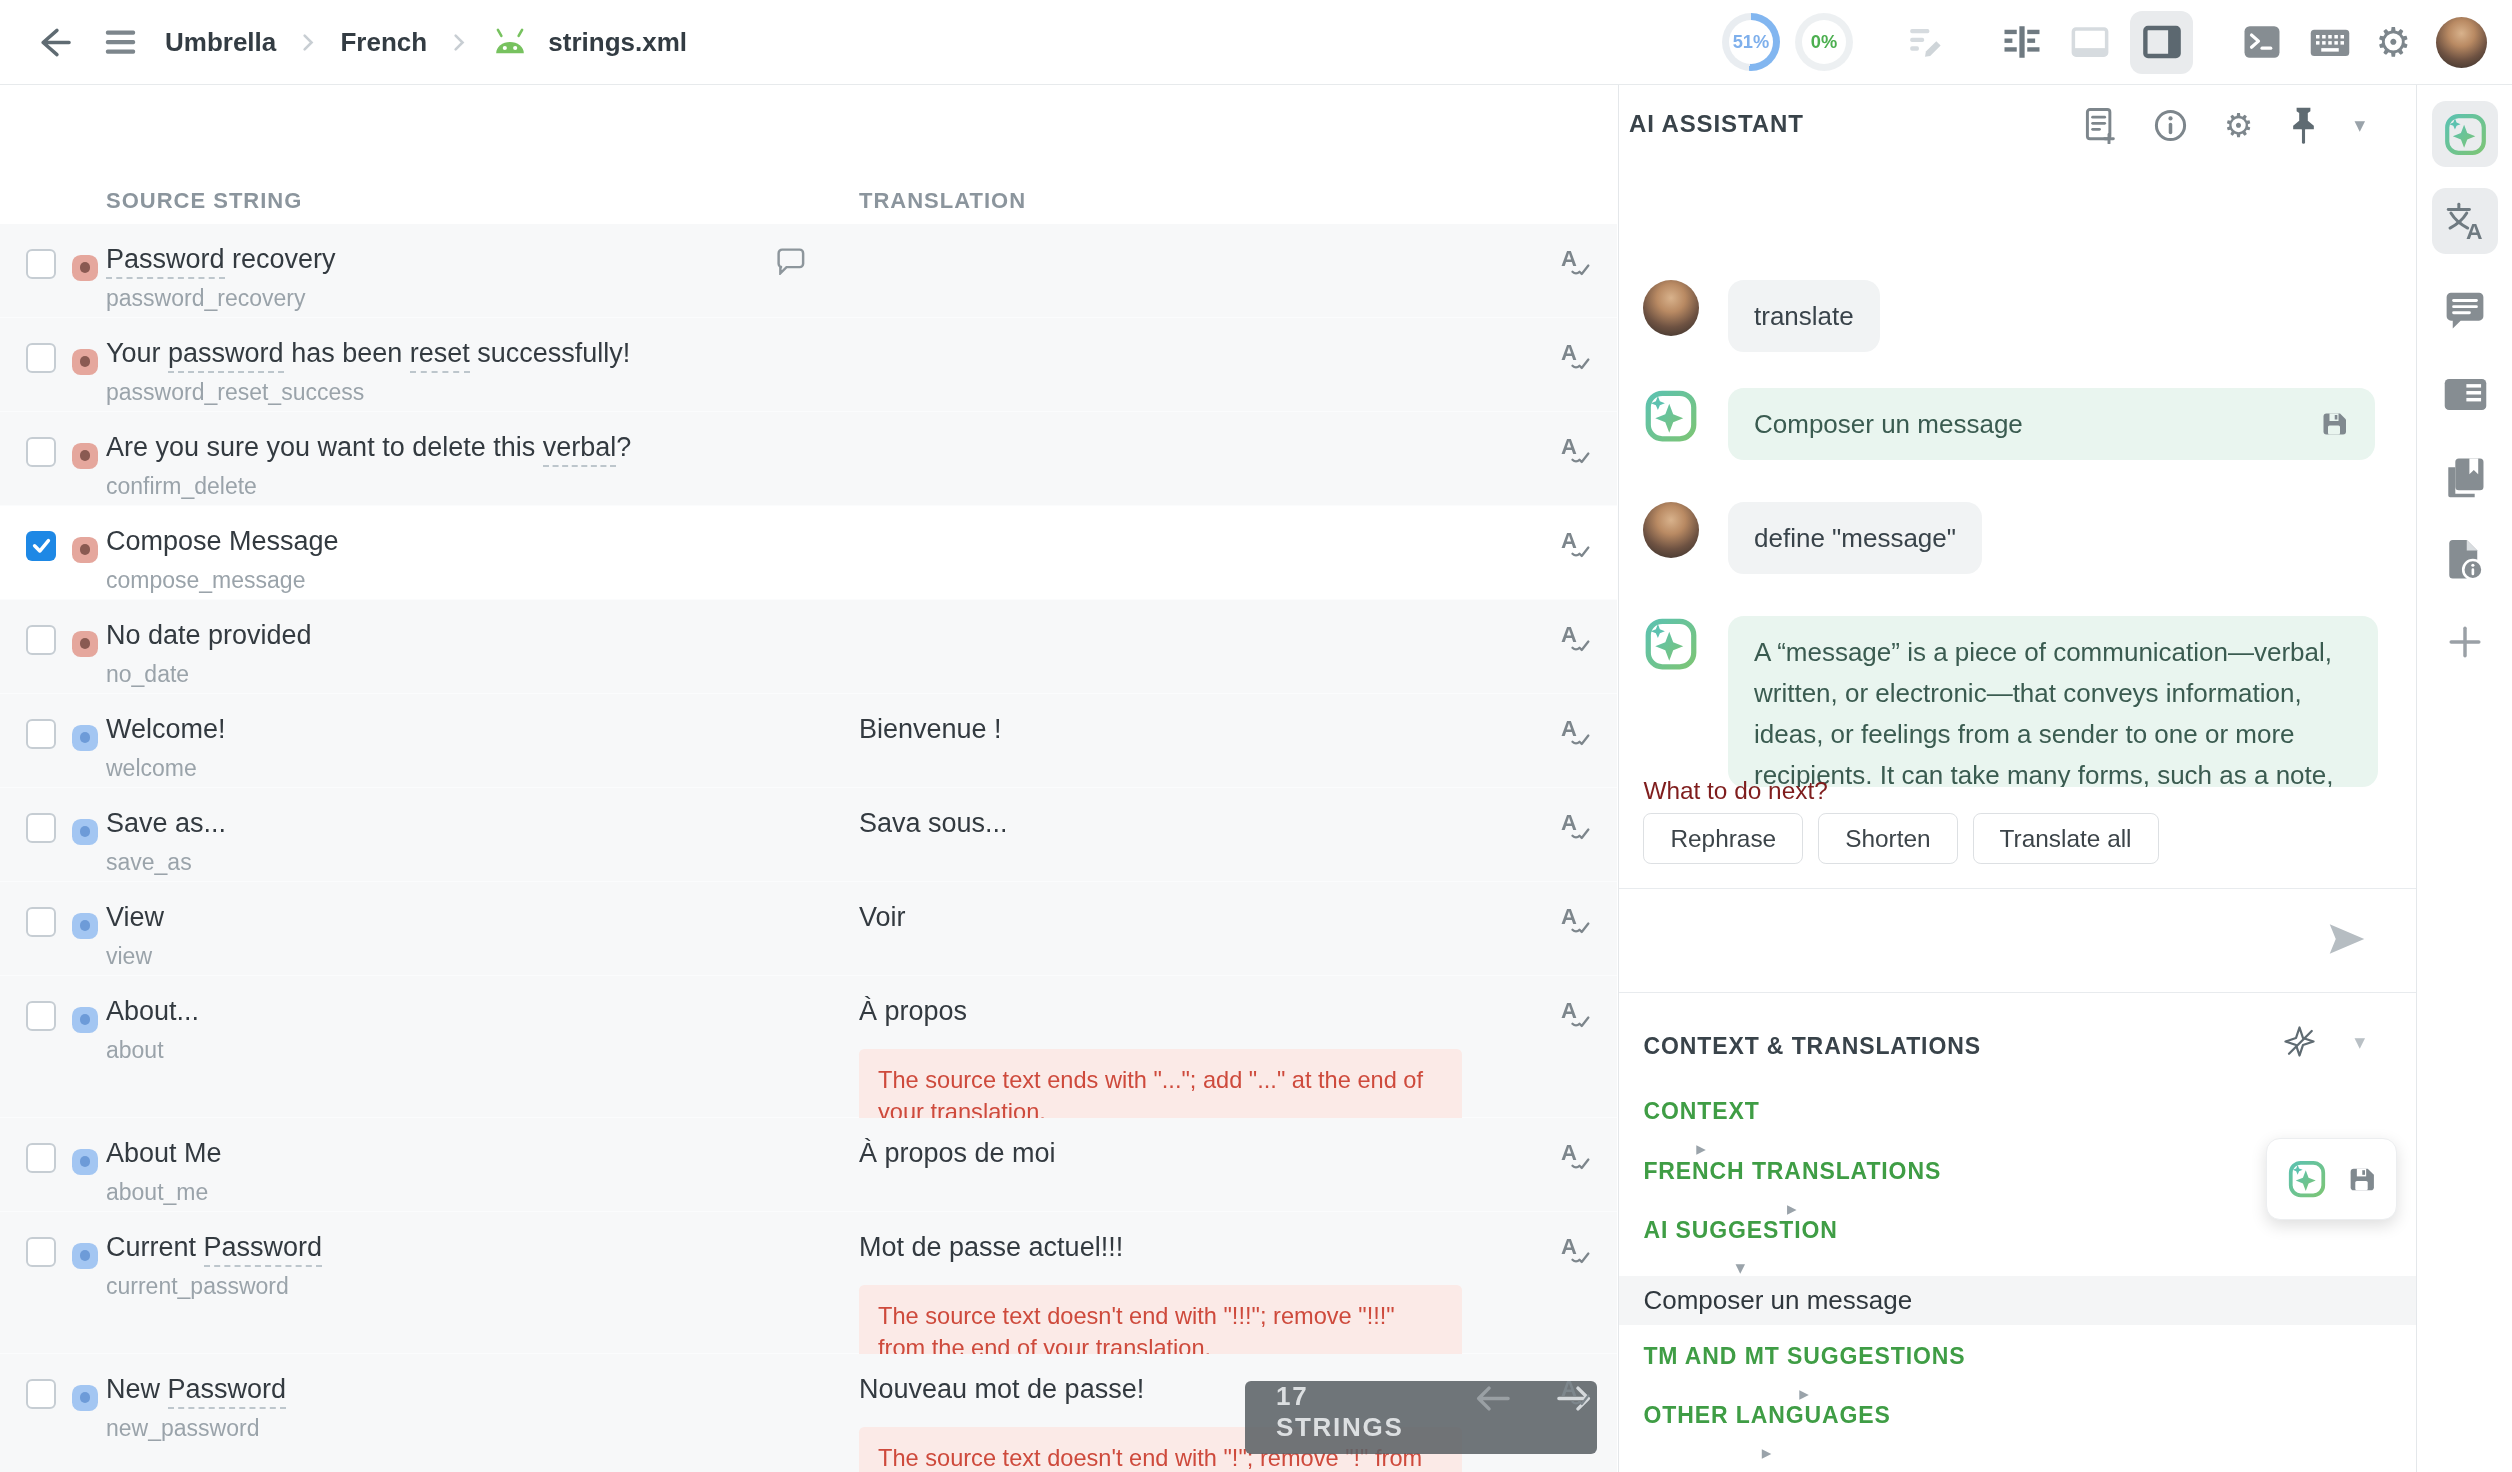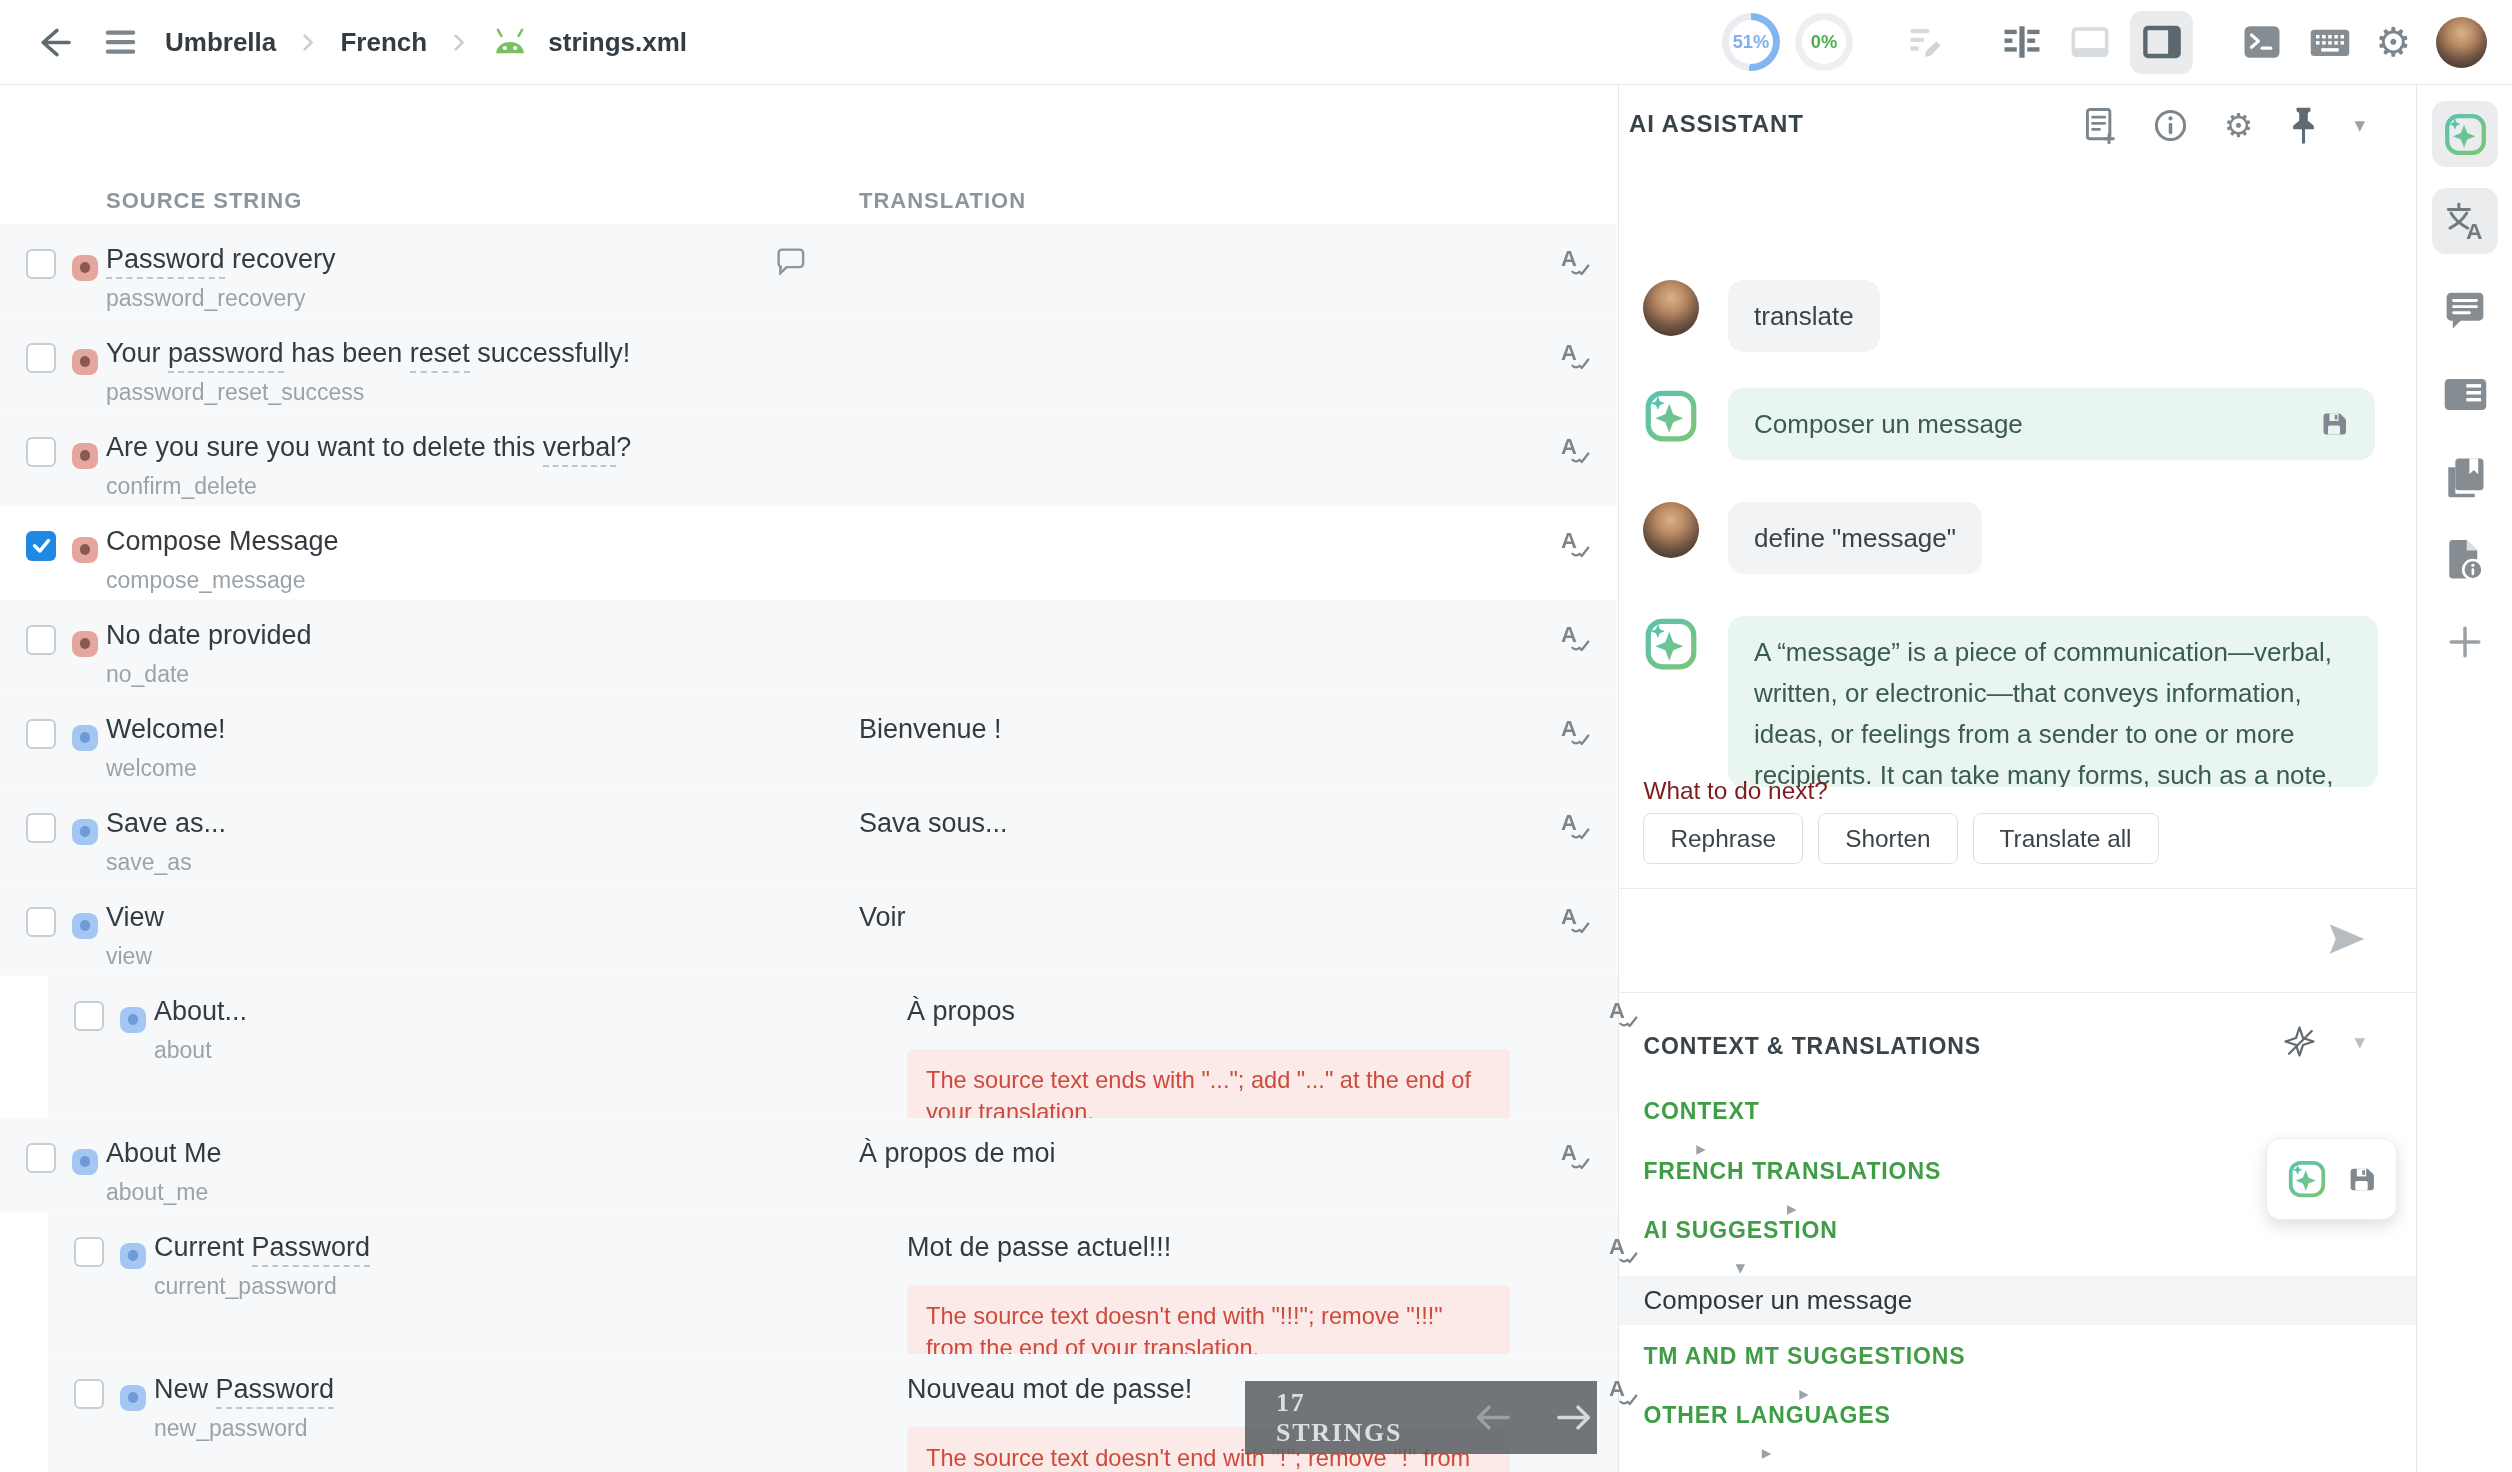--- a/index.html
+++ b/index.html
@@ -27,40 +27,40 @@
   #save-btn{position:absolute;left:1045px;top:102px;width:91px;height:56px;border-radius:7.9px;background:#43a047;border:none;
     color:#fff;font-size:23.6px;font-weight:700;letter-spacing:0.4px;font-family:inherit;}
   #cancel-btn{position:absolute;left:1162px;top:102px;height:56px;border:none;background:transparent;color:#3f9d45;
     font-size:23.6px;font-weight:700;letter-spacing:0.4px;font-family:inherit;}
   .tbicon{position:absolute;top:110px;}
   
   #colhead{position:absolute;left:0;top:176px;width:1617px;height:48px;background:#fff;border-bottom:0.9px solid #e4e7ea;}
   .colname{position:absolute;top:12.2px;font-size:22px;font-weight:600;color:#8b959d;letter-spacing:1px;}
   #rows{position:absolute;left:0;top:224px;width:1617px;}
   .row{position:relative;width:1617px;height:94px;background:#f7f8f9;border-bottom:1.7px solid #fbfcfd;box-sizing:border-box;}
-  .row.tall{height:142px;margin-left:48px;}
+  .row.tall{height:142px;}
   .row.selected{background:#ffffff;}
   .cb{position:absolute;left:26px;top:25px;width:30px;height:30px;border-radius:6.1px;border:2.6px solid #c6cdd3;background:#fff;box-sizing:border-box;}
   .cb.checked{border:none;background:#1e88e5;display:flex;align-items:center;justify-content:center;}
   .st{position:absolute;left:72px;top:30.5px;width:26px;height:26px;border-radius:8.7px;display:flex;align-items:center;justify-content:center;}
   .st.untranslated{background:#e5a79d;}
   .st.untranslated i{width:10.5px;height:10.5px;border-radius:50%;background:#8a5a52;}
   .st.translated{background:#a3c6f2;}
   .st.translated i{width:10.5px;height:10.5px;border-radius:50%;background:#6d9bd8;}
   .src{position:absolute;left:106px;top:20px;font-size:27px;color:#333a40;white-space:nowrap;}
   .u{border-bottom:2.6px dashed #bdc6cc;padding-bottom:2.6px;}
   .key{position:absolute;left:106px;top:61px;font-size:23px;color:#9aa3aa;}
   .trans{position:absolute;left:859px;top:20px;font-size:27px;color:#333a40;white-space:nowrap;}
   .warn{position:absolute;left:859px;top:73px;width:565px;background:#fbeae7;border-radius:5.2px;padding:15px 19px;
     font-size:23.6px;line-height:32px;color:#ce4a3c;}
   .proof{position:absolute;left:1561px;top:23px;z-index:6;}
   .comment-bubble{position:absolute;left:775px;top:23px;}
   
-  #counter{position:absolute;left:1245px;top:1381px;width:352px;height:73px;border-radius:0;background:rgba(92,98,103,.88);
-    z-index:5;display:flex;align-items:center;font-family:Liberation Serif, serif;}
+  #counter{position:absolute;left:1245px;top:1381px;width:352px;height:73px;border-radius:6px;background:rgba(92,98,103,.88);
+    z-index:5;display:flex;}
   #counter .lbl{margin-left:31px;font-size:26px;font-weight:700;letter-spacing:1.7px;color:#dcdfe1;}
   #counter .nav{display:flex;gap:37px;margin-left:38px;}
   
   #ai-panel{position:absolute;left:1618px;top:84px;width:797px;height:1389px;background:#fff;border-left:0.9px solid #e4e7ea;}
   #ai-head{position:absolute;left:0;top:0;width:100%;height:84px;}
   #ai-title{position:absolute;left:10px;top:26px;font-size:24px;font-weight:600;color:#39434a;letter-spacing:0.9px;}
   #ai-head-icons{position:absolute;right:51px;top:21px;display:flex;align-items:center;gap:35px;}
   .msg{position:absolute;left:0;width:100%;}
   .msg .who{position:absolute;left:24.4px;top:0;width:56px;height:56px;}
   .bubble{position:absolute;left:109px;top:0;border-radius:15.7px;padding:15.7px 26px;font-size:26px;line-height:41px;}

